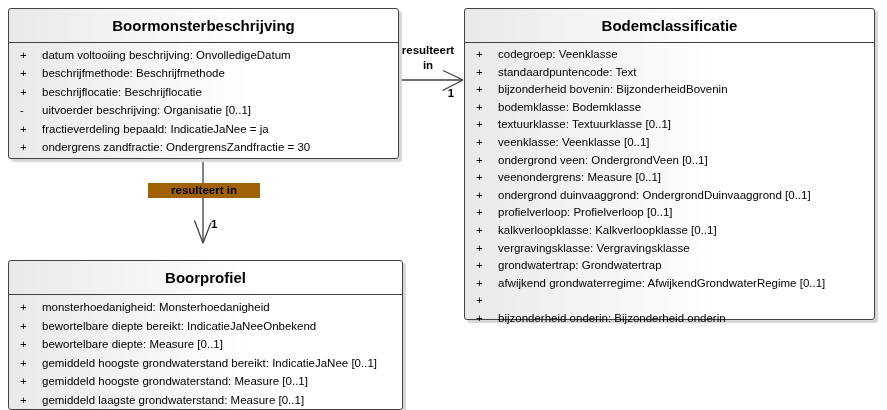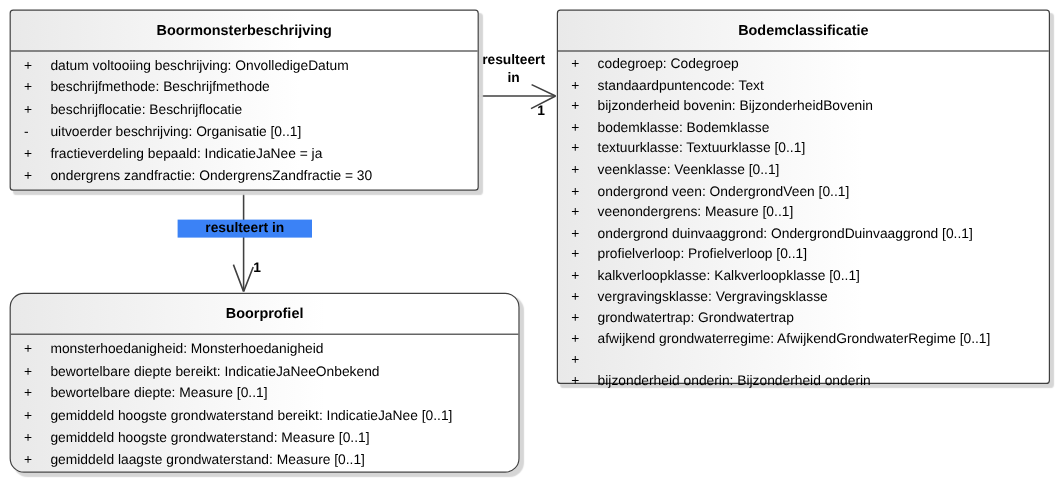--- a/index.html
+++ b/index.html
@@ -9,38 +9,38 @@
     background:#ffffff;
   }
   .uml-class{
     position:absolute;box-sizing:border-box;
     border:1.5px solid #404040;border-radius:3px;
     background:linear-gradient(to right,#e9e9e9,#ffffff 62%);
     box-shadow:3px 3px 1px #d6d6d6;
   }
   .uml-title{
     height:33px;line-height:33px;text-align:center;
-    font-weight:bold;font-size:12px;
+    font-weight:bold;font-size:15px;
     border-bottom:1.5px solid #404040;
   }
   .uml-attrs{padding-top:3px;}
   .attr{display:flex;white-space:nowrap;font-size:11.5px;}
   .attr .vis{flex:0 0 22px;padding-left:11px;box-sizing:content-box;}
   .c1 .attr{line-height:18.4px;}
   .c2 .attr{line-height:17.6px;}
   .c3 .attr{line-height:18.6px;}
   #class-boormonsterbeschrijving{left:8px;top:8px;width:391px;height:151px;}
   #class-bodemclassificatie{left:464px;top:8px;width:411px;height:312px;}
-  #class-boorprofiel{left:8px;top:244px;width:425px;height:150px;border-radius:12px;}
+  #class-boorprofiel{left:8px;top:260px;width:395px;height:150px;}
   .connector-layer{position:absolute;left:0;top:0;width:887px;height:410px;}
   .lbl{position:absolute;font-size:11.5px;line-height:15px;font-weight:bold;}
   #lbl-resulteert-in-h{left:396px;top:43px;width:64px;text-align:center;}
   #lbl-resulteert-in-h span{display:block;}
   #mult-h{left:443px;top:86px;width:16px;text-align:center;}
-  #lbl-resulteert-in-v{left:148px;top:183px;width:112px;text-align:center;background:#3b82f6;}
+  #lbl-resulteert-in-v{left:148px;top:183px;width:112px;text-align:center;background:#a16207;}
   #mult-v{left:211px;top:217px;}
 </style>
 </head>
 <body>
 
 <div class="canvas">
 
   <svg class="connector-layer" width="887" height="410" viewBox="0 0 887 410">
     <g stroke="#404040" stroke-width="1.3" fill="none">
       <line x1="399" y1="80" x2="463" y2="80"></line>
@@ -86,21 +86,21 @@
           <span>ondergrens zandfractie: OndergrensZandfractie = 30</span>
         </div>
     </div>
   </div>
 
   <div class="uml-class c2" id="class-bodemclassificatie">
     <div class="uml-title">Bodemclassificatie</div>
     <div class="uml-attrs">
       <div class="attr">
           <span class="vis">+</span>
-          <span>codegroep: Codegroep</span>
+          <span>codegroep: Veenklasse</span>
         </div>
       <div class="attr">
           <span class="vis">+</span>
           <span>standaardpuntencode: Text</span>
         </div>
       <div class="attr">
           <span class="vis">+</span>
           <span>bijzonderheid bovenin: BijzonderheidBovenin</span>
         </div>
       <div class="attr">

